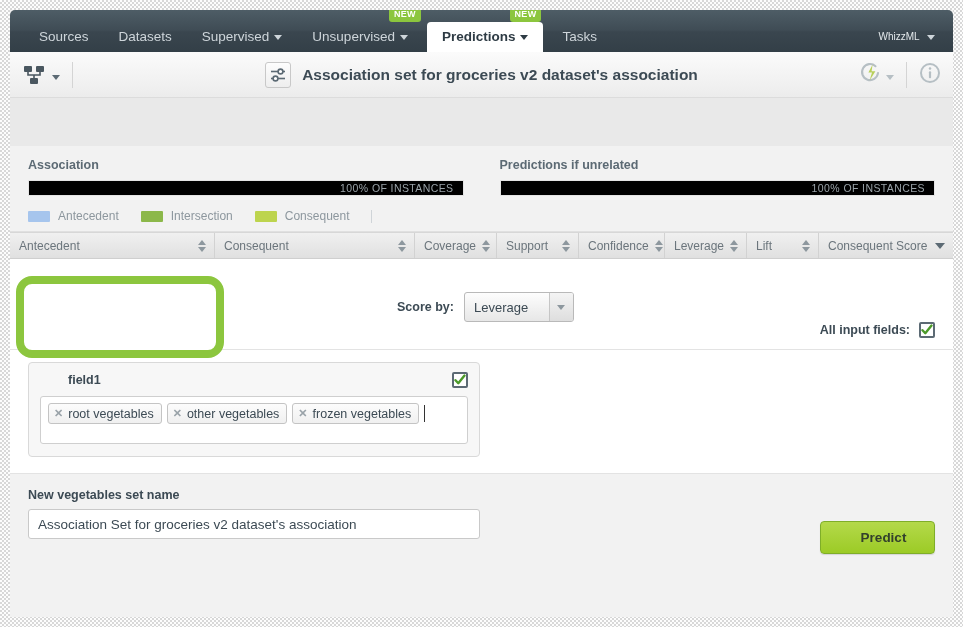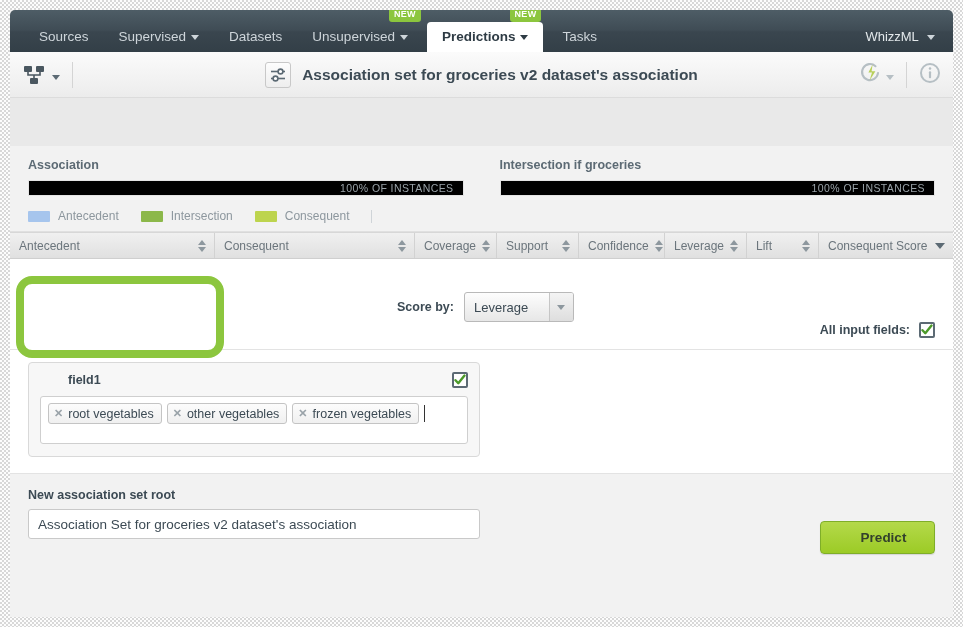--- a/index.html
+++ b/index.html
@@ -72,21 +72,21 @@
     background: #8cc63e;
     color: #ffffff;
     font-size: 9px;
     font-weight: bold;
     letter-spacing: 0.3px;
     padding: 1px 5px 2px;
     border-radius: 3px;
     line-height: 11px;
   }
   .navspacer { flex: 1; }
-  .navright { color: #e3e8eb; font-size: 13px; padding: 0 4px 0 15px;
+  .navright { color: #e3e8eb; font-size: 10px; padding: 0 4px 0 15px;
     height: 30px; line-height: 30px; cursor: pointer; margin-top: 10px; }
 
   
   .titlebar {
     position: relative;
     height: 46px;
     background: linear-gradient(to bottom, #fbfbfb 0%, #ececec 100%);
     border-bottom: 1px solid #dcdcdc;
     display: flex;
     align-items: center;
@@ -337,22 +337,22 @@
 </style>
 </head>
 <body>
 
 <div class="page">
  <div class="inner">
 
   <div class="topnav">
     <div id="navitems" style="display:flex;align-items:flex-end;">
           <div class="navitem"><span>Sources</span></div>
+          <div class="navitem"><span>Datasets</span></div>
           <div class="navitem"><span>Supervised</span><span class="caret-down"></span></div>
-          <div class="navitem"><span>Datasets</span></div>
           <div class="navitem"><span>Unsupervised</span><span class="caret-down"></span><span class="newbadge">NEW</span></div>
           <div class="navitem active"><span>Predictions</span><span class="caret-down"></span><span class="newbadge">NEW</span></div>
           <div class="navitem"><span>Tasks</span></div>
         </div>
     <div class="navspacer"></div>
     <div class="navright">
       <span>WhizzML</span>
       <span class="caret-down"></span>
     </div>
   </div>
@@ -423,21 +423,21 @@
               <span class="lg-label">Intersection</span>
             </div>
             <div class="lg">
               <span class="swatch" style="background: rgb(189, 212, 78);"></span>
               <span class="lg-label">Consequent</span>
             </div>
             <span class="legend-div"></span>
           </div>
     </div>
     <div class="spanel">
-      <div class="spanel-title">Intersection if groceries</div>
+      <div class="spanel-title">Predictions if unrelated</div>
       <div class="bar-box">
         <span class="bar-label">100% OF INSTANCES</span>
       </div>
       <div class="legend"></div>
     </div>
   </div>
 
   <div class="tablewrap">
     <div class="thead" id="thead">
           <div class="th" style="width: 205px; flex: 0 0 205px;">
@@ -540,21 +540,21 @@
             <span class="tag">
               <span class="tagx">✕</span>
               <span>frozen vegetables</span>
             </span>
             <span class="caret-text"></span>
           </div>
     </div>
   </div>
 
   <div class="bottomband">
-    <div class="nb-label">New association set root</div>
+    <div class="nb-label">New vegetables set name</div>
     <div class="nb-input">
       <span>Association Set for groceries v2 dataset's association</span>
     </div>
     <div class="predict-btn">
       <span>Predict</span>
     </div>
   </div>
 
  </div>
 </div>

